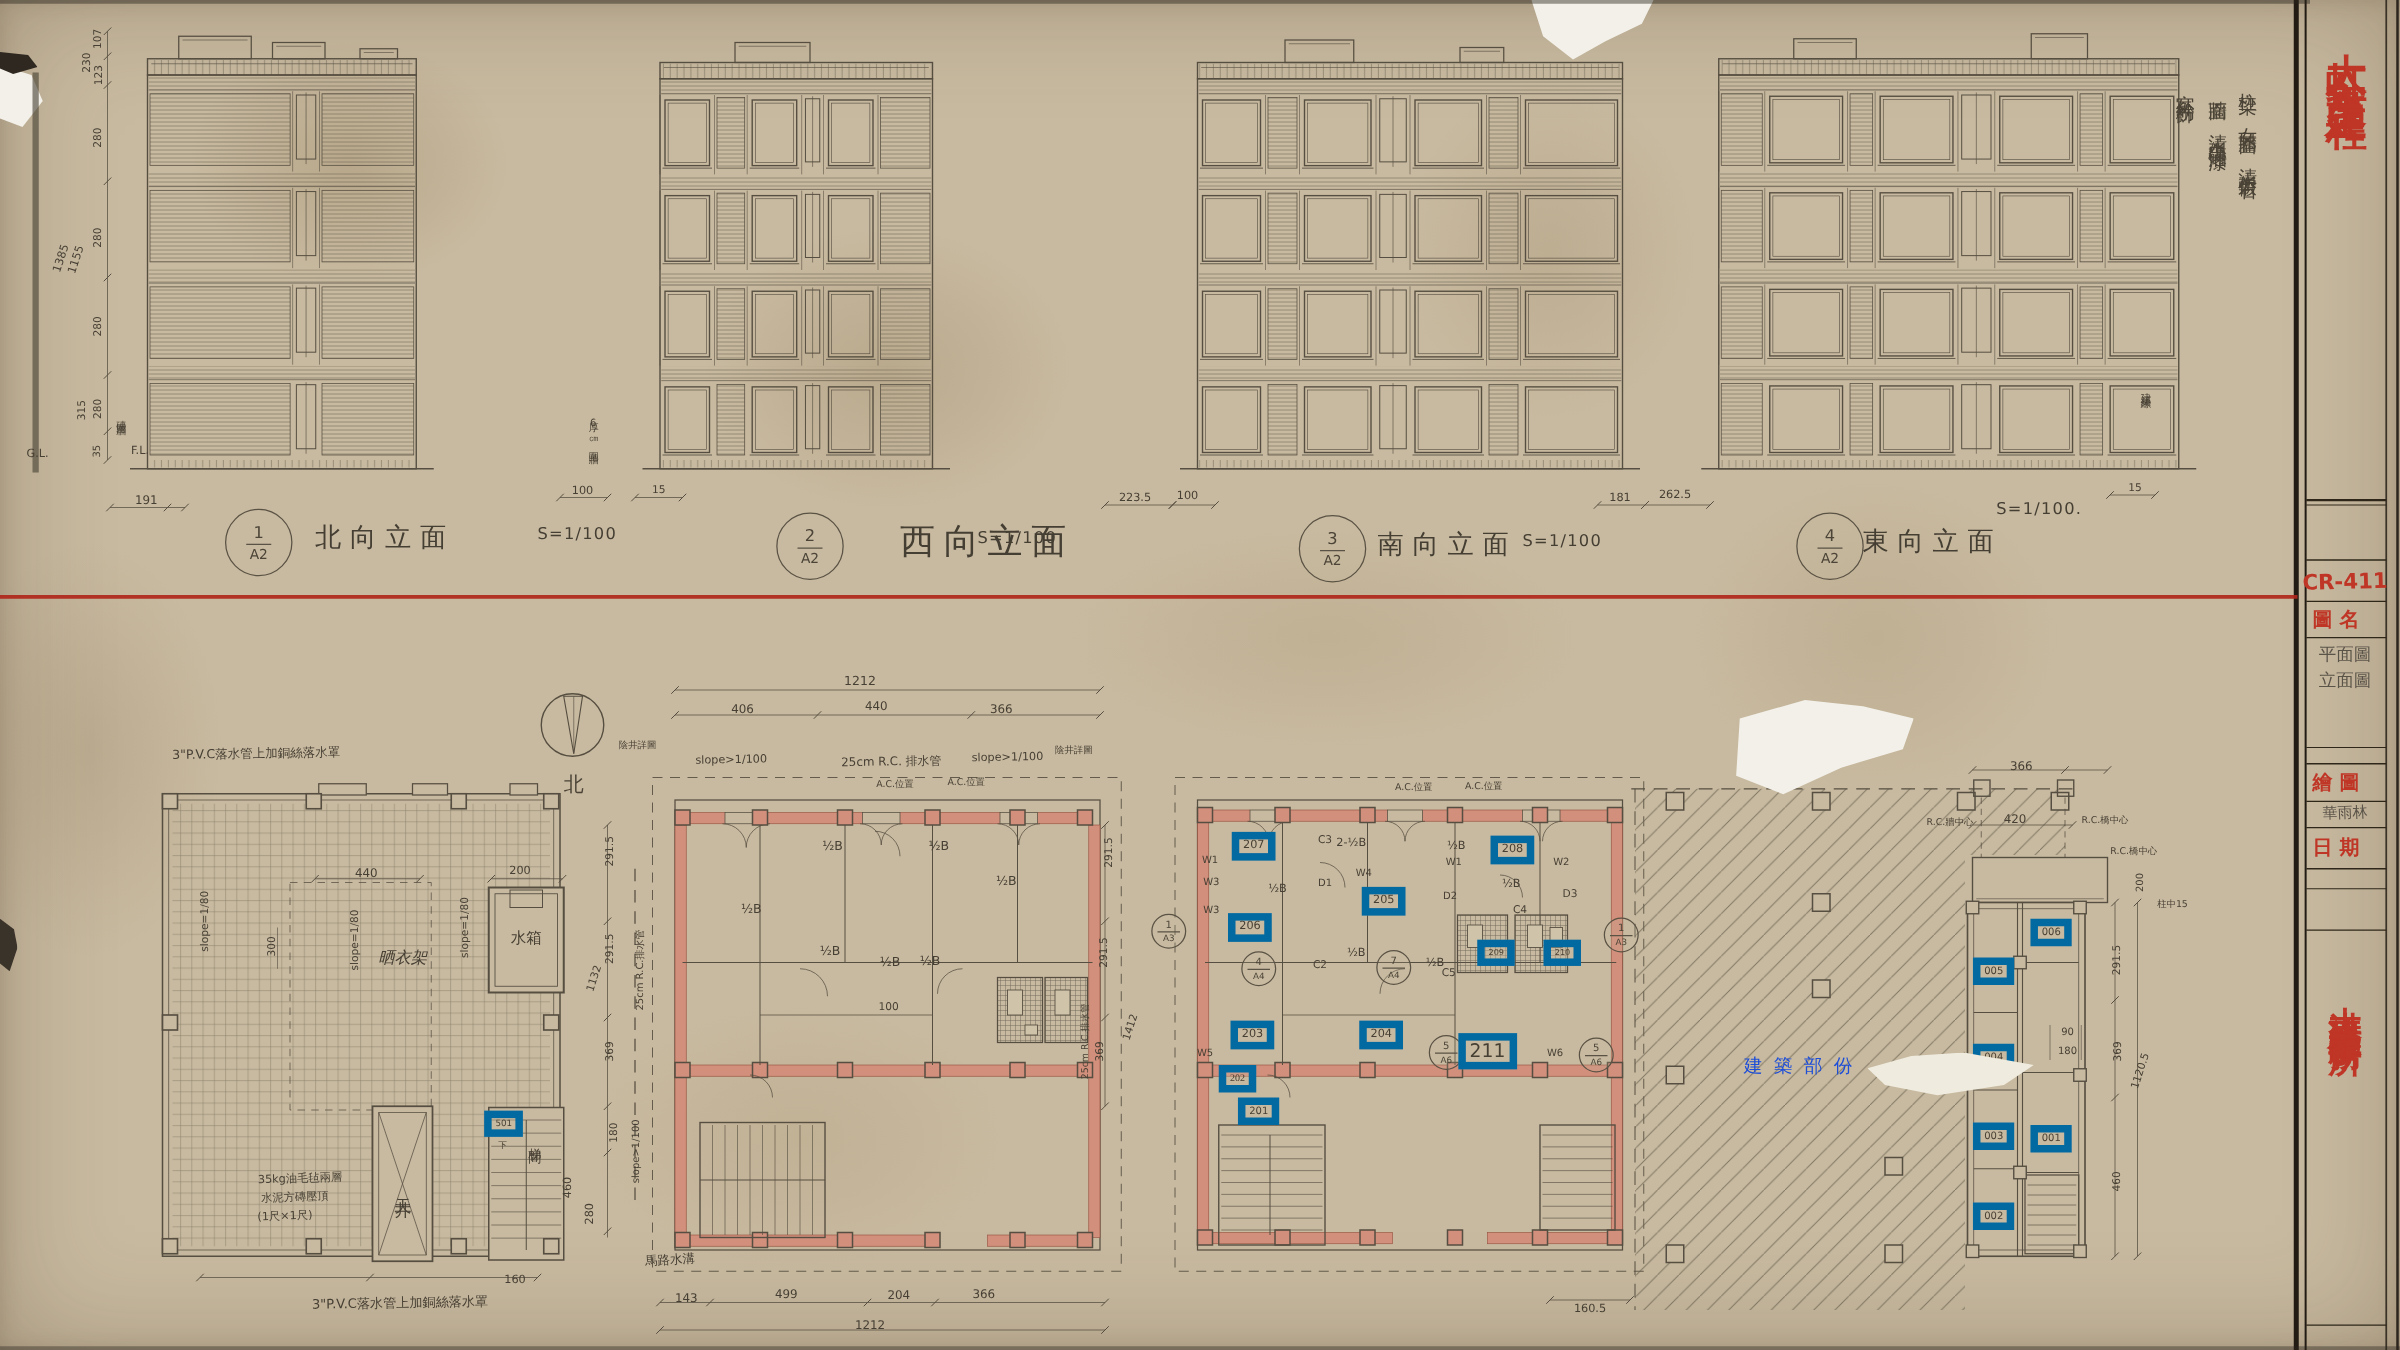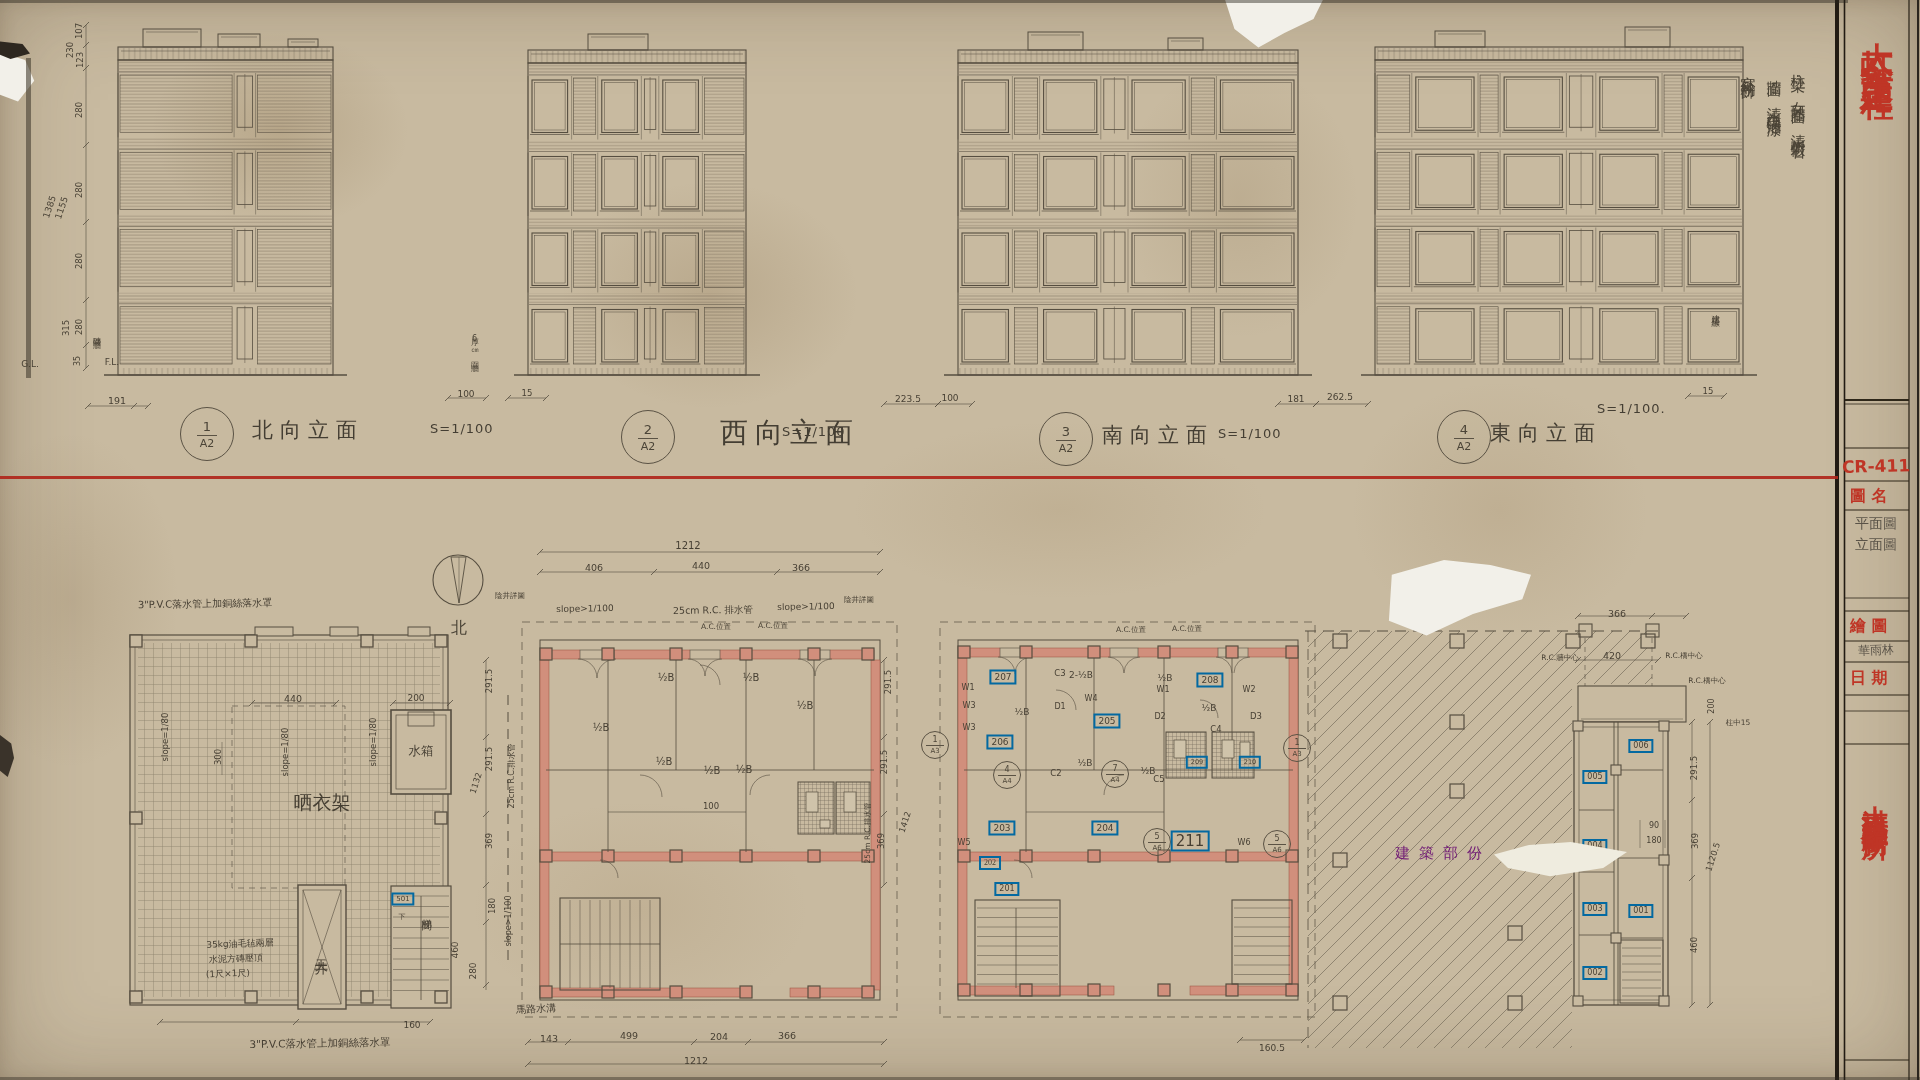--- a/index.html
+++ b/index.html
@@ -3,23 +3,23 @@
 <meta charset="utf-8">
 <style>
   html,body{margin:0;padding:0;width:1920px;height:1080px;overflow:hidden;
     font-family:"DejaVu Sans",sans-serif;}
   .sheet{position:relative;width:1920px;height:1080px;background:#c8baa0;
     box-shadow:inset 0 0 90px rgba(70,52,28,.28), inset 0 0 18px rgba(70,52,28,.18);}
   .stain{position:absolute;pointer-events:none;}
   svg.canvas{position:absolute;left:0;top:0;}
   .ann{position:absolute;color:#463f33;white-space:nowrap;line-height:1;
     transform:translate(-50%,-50%);}
-  .ann.box{border:2px solid #0369a1;padding:1px 3px;background:rgba(200,186,160,.35);}
+  .ann.box{border:6px solid #0369a1;padding:1px 3px;background:rgba(200,186,160,.35);}
   .ann.v{writing-mode:vertical-rl;text-orientation:upright;transform:translate(-50%,0);letter-spacing:2px;}
-  .ann.ls{letter-spacing:9px;color:#701a75;}
+  .ann.ls{letter-spacing:9px;color:#1d4ed8;}
   .badge{position:absolute;transform:translate(-50%,-50%);text-align:center;color:#4b4437;}
   .badge .circ{border:1.2px solid #5a5244;border-radius:50%;display:flex;flex-direction:column;
     align-items:center;justify-content:center;background:rgba(200,186,160,.18);}
   .badge .bn{border-bottom:1px solid #5a5244;padding:0 6px 1px;}
   .badge .bs{padding-top:1px;}
   .elabel{position:absolute;color:#443e33;letter-spacing:7px;white-space:nowrap;transform:translateY(-50%);}
   .escale{position:absolute;color:#443e33;white-space:nowrap;transform:translateY(-50%);letter-spacing:1px;}
   .vtext{position:absolute;writing-mode:vertical-rl;text-orientation:upright;color:#4a4336;letter-spacing:3px;}
   .strip-title{position:absolute;writing-mode:vertical-rl;text-orientation:upright;
     color:#bf3526;font-weight:bold;letter-spacing:7px;}
@@ -985,21 +985,21 @@
       <span class="ann v" style="left: 96px; top: 330px; font-size: 8px;">磚圍牆</span>
       <span class="ann v" style="left: 474px; top: 332px; font-size: 8px;">厚6㎝圍牆</span>
       <span class="ann v" style="left: 1716px; top: 308px; font-size: 8.5px;">建築線</span>
       <span class="ann" style="left: 205px; top: 604px; font-size: 10px; transform: translate(-50%, -50%) rotate(-1deg);">3"P.V.C落水管上加銅絲落水罩</span>
       <span class="ann" style="left: 165px; top: 737px; font-size: 8.5px; transform: translate(-50%, -50%) rotate(-90deg);">slope=1/80</span>
       <span class="ann" style="left: 285px; top: 752px; font-size: 8.5px; transform: translate(-50%, -50%) rotate(-90deg);">slope=1/80</span>
       <span class="ann" style="left: 373px; top: 742px; font-size: 8.5px; transform: translate(-50%, -50%) rotate(-90deg);">slope=1/80</span>
       <span class="ann" style="left: 293px; top: 699px; font-size: 9.5px;">440</span>
       <span class="ann" style="left: 416px; top: 698px; font-size: 9px;">200</span>
       <span class="ann" style="left: 218px; top: 757px; font-size: 8.5px; transform: translate(-50%, -50%) rotate(-90deg);">300</span>
-      <span class="ann" style="left: 322px; top: 802px; font-size: 19px;">晒衣架</span>
+      <span class="ann" style="left: 322px; top: 767px; font-size: 13px; font-style: italic;">晒衣架</span>
       <span class="ann" style="left: 421px; top: 751px; font-size: 12.5px;">水箱</span>
       <span class="ann" style="left: 240px; top: 944px; font-size: 9px; transform: translate(-50%, -50%) rotate(-2deg);">35kg油毛毡兩層</span>
       <span class="ann" style="left: 236px; top: 959px; font-size: 9px; transform: translate(-50%, -50%) rotate(-2deg);">水泥方磚壓頂</span>
       <span class="ann" style="left: 228px; top: 974px; font-size: 9px; transform: translate(-50%, -50%) rotate(-2deg);">(1尺×1尺)</span>
       <span class="ann v" style="left: 321px; top: 948px; font-size: 13.5px;">天井</span>
       <span class="ann v" style="left: 427px; top: 910px; font-size: 10.5px;">梯間</span>
       <span class="ann box" style="left: 403px; top: 899px; font-size: 7px;">501</span>
       <span class="ann" style="left: 402px; top: 917px; font-size: 7px;">下</span>
       <span class="ann" style="left: 455px; top: 950px; font-size: 9px; transform: translate(-50%, -50%) rotate(-90deg);">460</span>
       <span class="ann" style="left: 473px; top: 971px; font-size: 9px; transform: translate(-50%, -50%) rotate(-90deg);">280</span>

